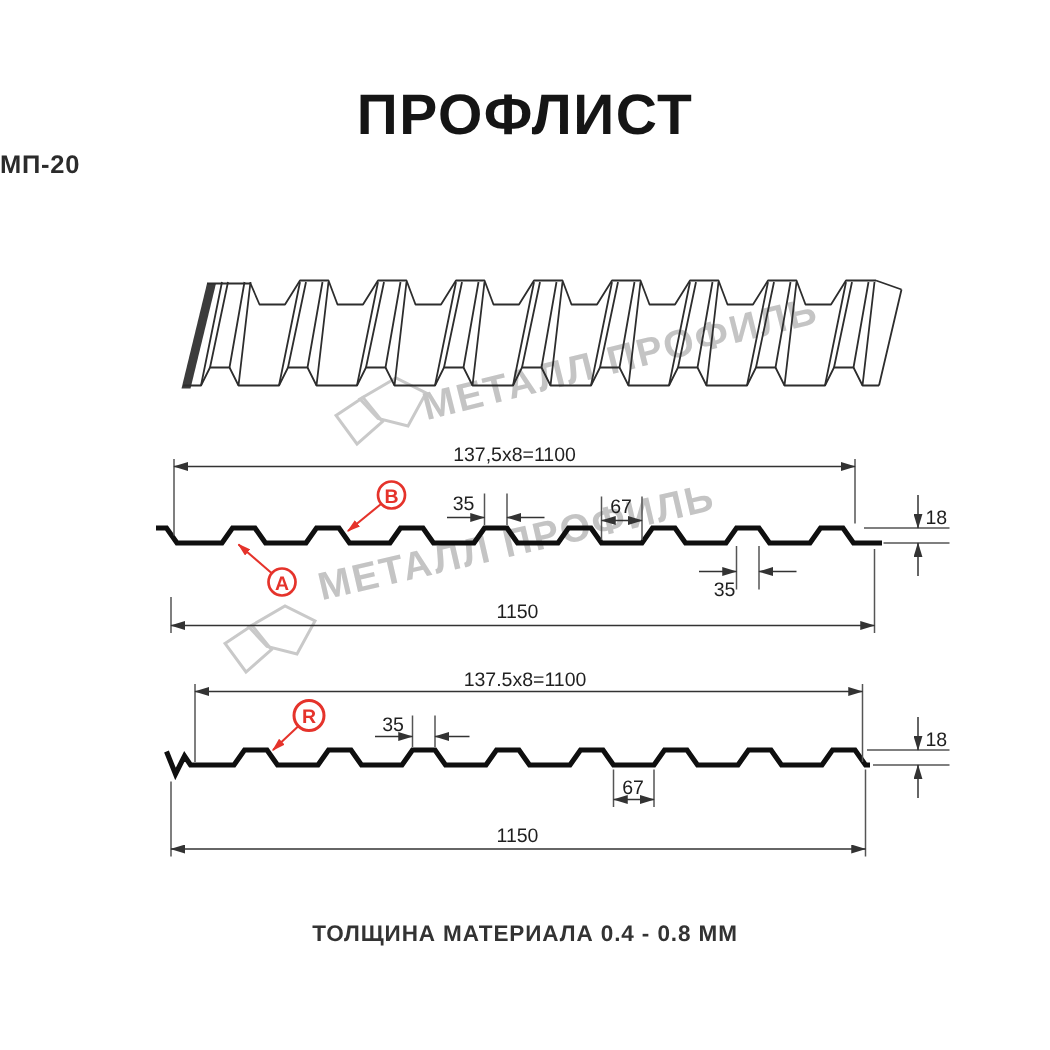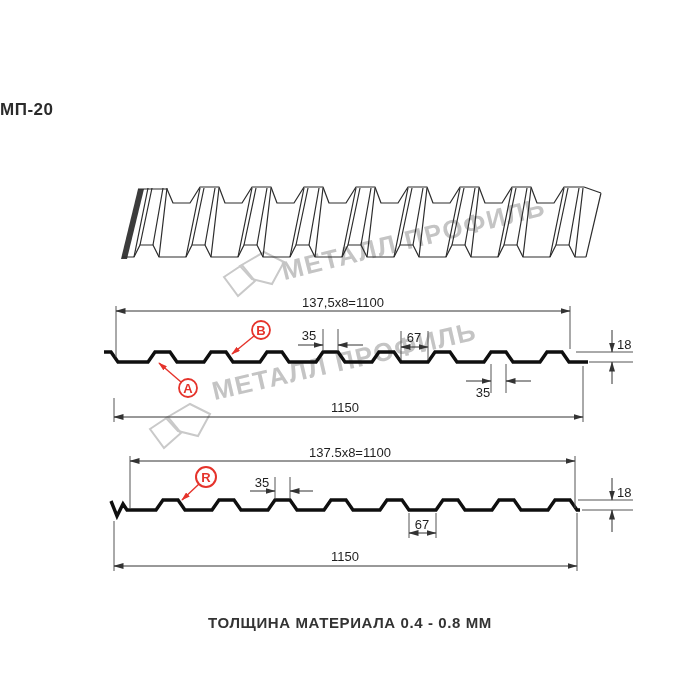--- a/index.html
+++ b/index.html
@@ -33,20 +33,21 @@
   #diagram{z-index:3;}
   .wm{z-index:1;}
   .dim-text{font-family:"Liberation Sans",sans-serif;font-size:13px;fill:#1f1f1f;}
   .red-letter{font-family:"Liberation Sans",sans-serif;font-size:13px;font-weight:bold;fill:#e5332b;}
 </style>
 </head>
 <body>
 
 <div id="stage">
 
+  <div class="title">ПРОФЛИСТ</div>
   <div class="subtitle">МП-20</div>
 
   <div class="wm">
     <svg class="wm-logo wm1-logo" width="64" height="50" viewBox="0 0 64 50">
       <path d="M18,16 L42,2 L62,12 L50,34 L30,29 Z" fill="none" stroke="#c9c9c9" stroke-width="2"></path>
       <path d="M2,27 L20,15 L33,31 L16,46 Z" fill="none" stroke="#c9c9c9" stroke-width="2"></path>
     </svg>
     <div class="wm-text wm1-text">МЕТАЛЛ ПРОФИЛЬ</div>
   </div>
 

